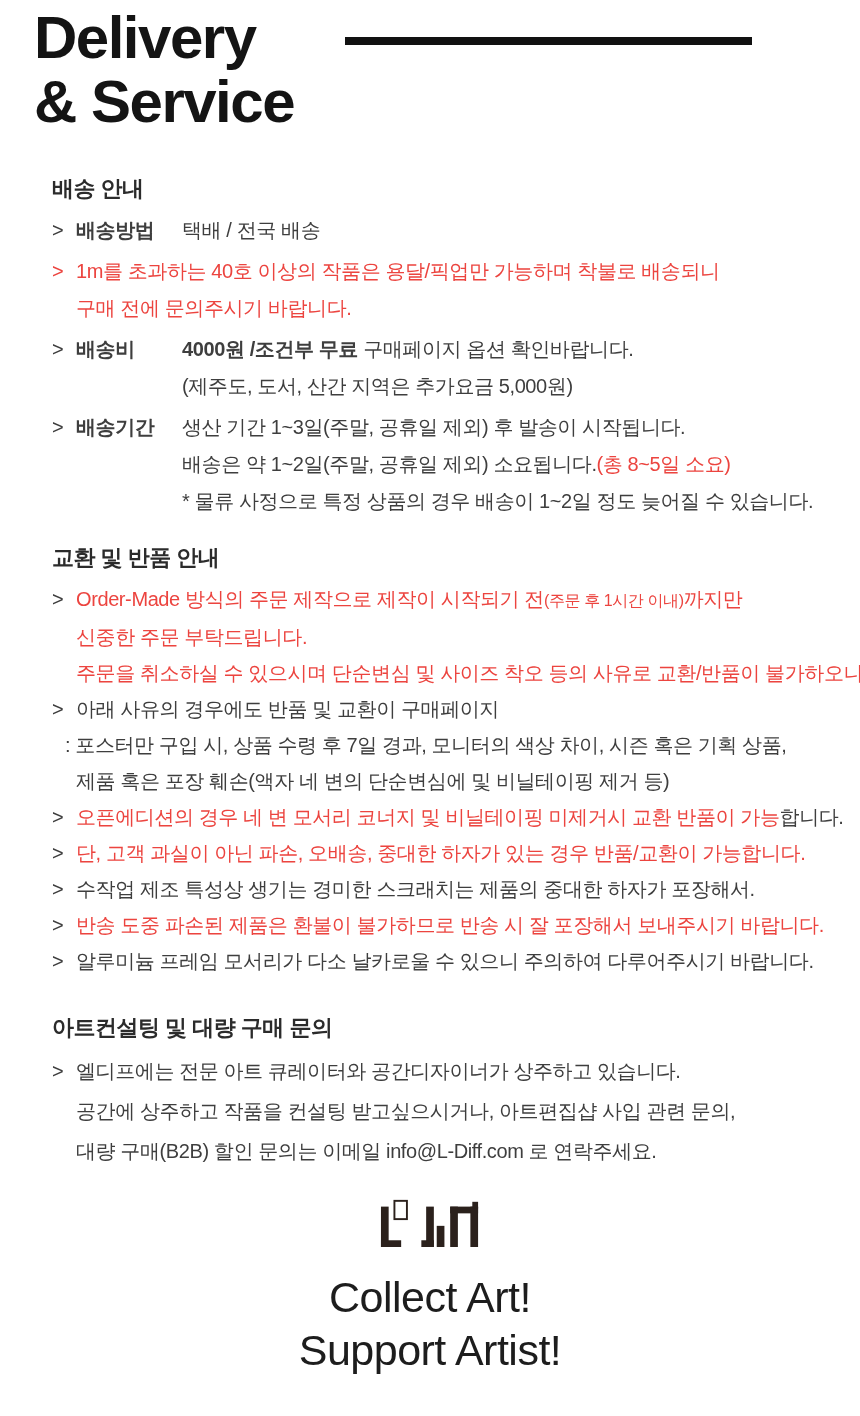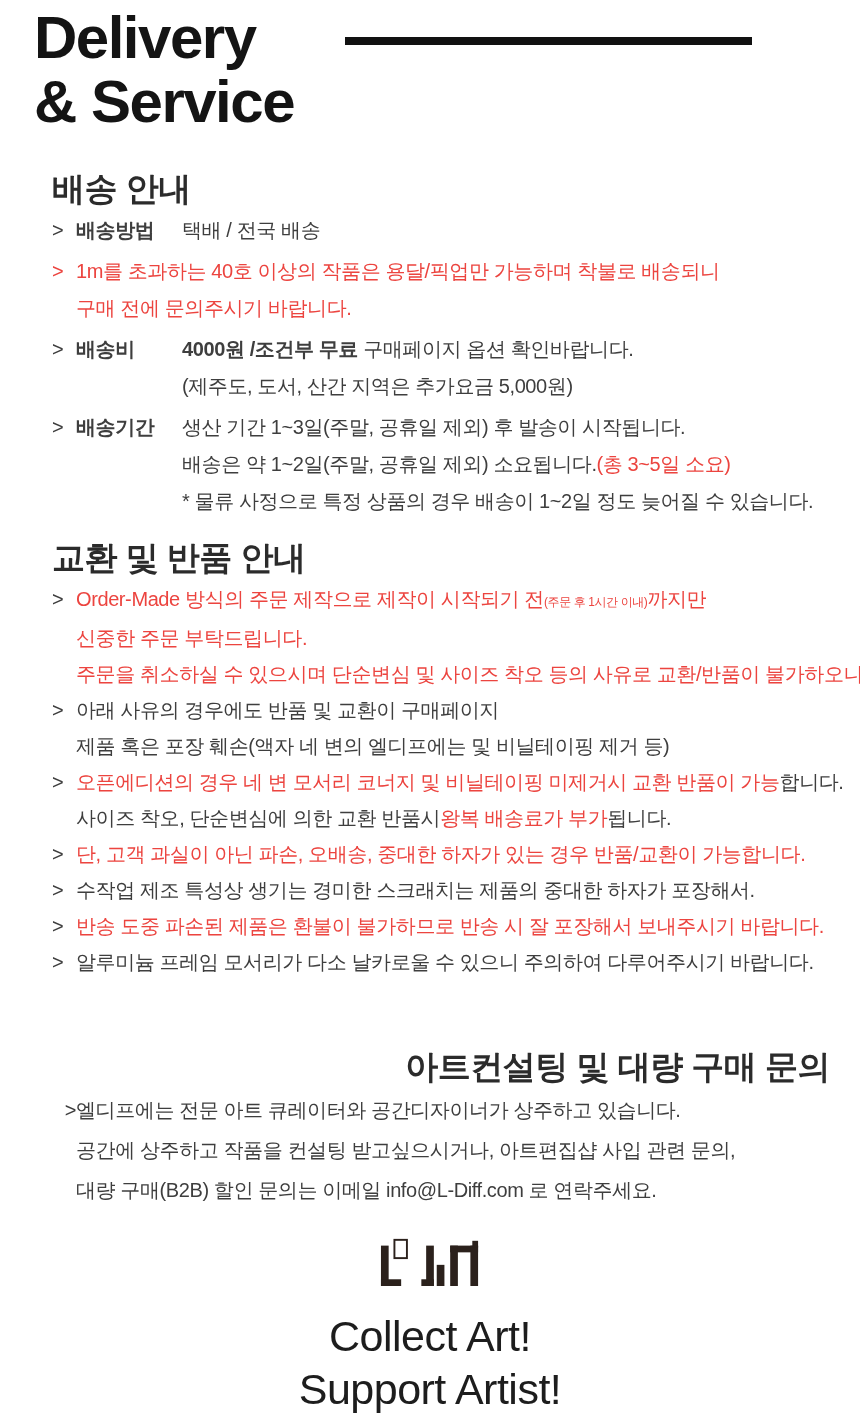--- a/index.html
+++ b/index.html
@@ -26,41 +26,41 @@
   }
   .title-rule{
     position:absolute;left:345px;top:37px;width:407px;height:8px;
     background:#111;
   }
 
   
   section{padding-left:52px;padding-right:30px;}
   .sec-delivery{margin-top:26px;}
   .sec-returns{margin-top:23px;}
-  .sec-consult{margin-top:72px;text-align:right;}
+  .sec-consult{margin-top:34px;}
   h2{
-    font-size:33px;font-weight:700;color:var(--heading);
+    font-size:22px;font-weight:700;color:var(--heading);
     line-height:30px;margin-bottom:8px;letter-spacing:-0.5px;
   }
   .row{
     display:flex;align-items:baseline;
     font-size:20px;line-height:37px;color:var(--body);
     letter-spacing:-0.4px;white-space:nowrap;
   }
   .sec-returns .row{line-height:36px;}
   .sec-consult .row{line-height:40px;}
   .mk{flex:0 0 24px;}
   .lbl{flex:0 0 106px;font-weight:bold;}
   .c2{padding-left:130px;}   
   .ci{padding-left:24px;}    
   .ci2{padding-left:13px;}   
   .red{color:var(--red);}
   .blk{color:var(--body);}
   .b{font-weight:700;}
-  .sm{font-size:12px;text-align:center;}
+  .sm{font-size:16px;text-align:center;}
   .gap-s{margin-top:4px;}
 
   
   .footer{margin-top:26px;text-align:center;}
   .logo{display:inline-block;width:100px;height:50px;}
   .slogan{
     margin-top:20px;font-size:43px;line-height:53px;
     color:#1d1d1d;letter-spacing:-0.5px;
   }
 </style>
@@ -103,21 +103,21 @@
       <span>(제주도, 도서, 산간 지역은 추가요금 5,000원)</span>
     </div>
 
     <div class="row gap-s">
       <span class="mk">&gt;</span>
       <span class="lbl">배송기간</span>
       <span>생산 기간 1~3일(주말, 공휴일 제외) 후 발송이 시작됩니다.</span>
     </div>
     <div class="row c2">
       <span>배송은 약 1~2일(주말, 공휴일 제외) 소요됩니다. </span>
-      <span class="red">(총 3~5일 소요)</span>
+      <span class="red">(총 8~5일 소요)</span>
     </div>
     <div class="row c2">
       <span>* 물류 사정으로 특정 상품의 경우 배송이 1~2일 정도 늦어질 수 있습니다.</span>
     </div>
   </section>
 
   <section class="sec-returns">
     <h2>교환 및 반품 안내</h2>
 
     <div class="row">
@@ -128,32 +128,30 @@
       <span>신중한 주문 부탁드립니다.</span>
     </div>
     <div class="row red ci">
       <span>주문을 취소하실 수 있으시며 단순변심 및 사이즈 착오 등의 사유로 교환/반품이 불가하오니</span>
     </div>
 
     <div class="row">
       <span class="mk">&gt;</span>
       <span>아래 사유의 경우에도 반품 및 교환이 구매페이지</span>
     </div>
+    <div class="row ci2">
+      <span>: 포스터만 구입 시, 상품 수령 후 7일 경과, 모니터의 색상 차이, 시즌 혹은 기획 상품,</span>
+    </div>
     <div class="row ci">
-      <span>제품 혹은 포장 훼손(액자 네 변의 엘디프에는 및 비닐테이핑 제거 등)</span>
+      <span>제품 혹은 포장 훼손(액자 네 변의 단순변심에 및 비닐테이핑 제거 등)</span>
     </div>
 
     <div class="row">
       <span class="mk">&gt;</span>
       <span><span class="red">오픈에디션의 경우 네 변 모서리 코너지 및 비닐테이핑 미제거시 교환 반품이 가능</span><span class="blk">합니다.</span></span>
-    </div>
-    <div class="row ci">
-      <span>사이즈 착오, 단순변심에 의한 교환 반품시 </span>
-      <span class="red">왕복 배송료가 부가</span>
-      <span>됩니다.</span>
     </div>
 
     <div class="row">
       <span class="mk">&gt;</span>
       <span class="red">단, 고객 과실이 아닌 파손, 오배송, 중대한 하자가 있는 경우 반품/교환이 가능합니다.</span>
     </div>
 
     <div class="row">
       <span class="mk">&gt;</span>
       <span>수작업 제조 특성상 생기는 경미한 스크래치는 제품의 중대한 하자가 포장해서.</span>

